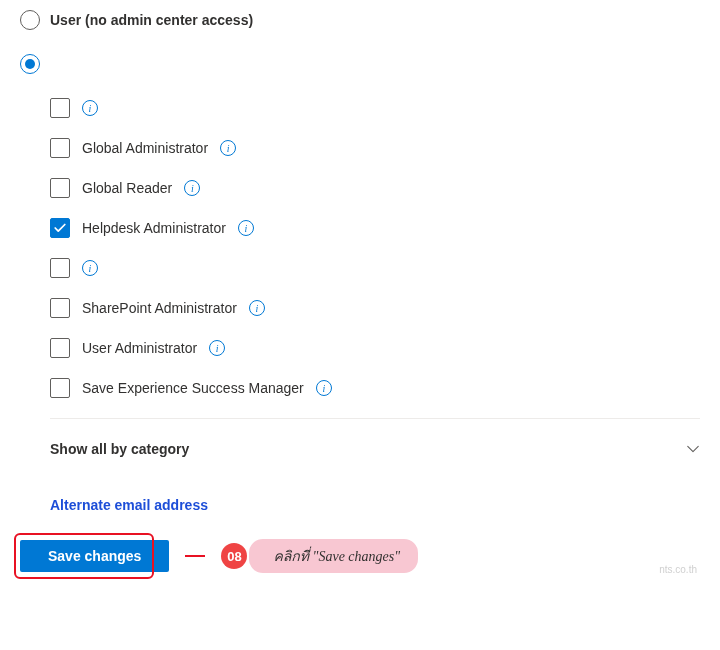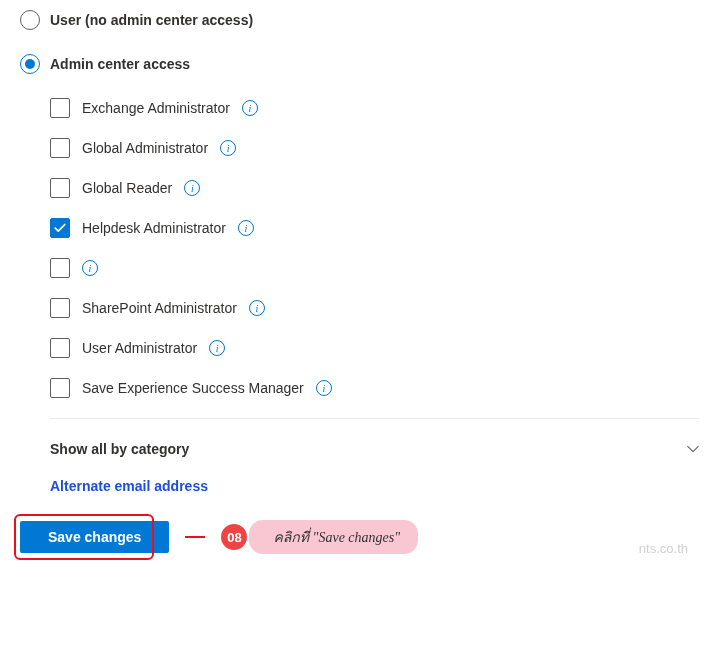--- a/index.html
+++ b/index.html
@@ -105,21 +105,21 @@
       border: none;
       border-top: 1px solid #edebe9;
       margin: 8px 0 18px 0;
     }
     .expand-row {
       display: flex;
       align-items: center;
       justify-content: space-between;
       cursor: pointer;
       padding: 4px 0;
-      margin-bottom: 17px;
+      margin-bottom: 36px;
     }
     .expand-label {
       font-weight: 600;
       color: #323130;
     }
     .chevron-icon {
       width: 14px;
       height: 14px;
     }
     .alt-email-label {
@@ -178,47 +178,45 @@
       border-radius: 14px;
       margin-left: -14px;
       font-size: 14px;
       color: #323130;
       font-style: italic;
       font-family: Georgia, "Times New Roman", serif;
     }
     .watermark {
       position: absolute;
       bottom: -2px;
-      right: 12px;
+      right: 3px;
       color: #d0d0d0;
-      font-size: 13px;
+      font-size: 10px;
     }
   </style>
 </head>
 <body>
 
 <div class="radio-option">
   <div class="radio-circle"></div>
   <span class="radio-label">User (no admin center access)</span>
 </div>
 
 <div class="radio-option">
   <div class="radio-circle selected">
     <div class="radio-dot"></div>
   </div>
-  <span class="radio-label">Admin center access</span>
 </div>
 
 <div class="admin-section">
 
   <div class="checkbox-row">
     <div class="checkbox">
       
     </div>
-    <span class="checkbox-label">Exchange Administrator</span>
     <div class="info-icon">i</div>
   </div>
 
   <div class="checkbox-row">
     <div class="checkbox">
       
     </div>
     <span class="checkbox-label">Global Administrator</span>
     <div class="info-icon">i</div>
   </div>

